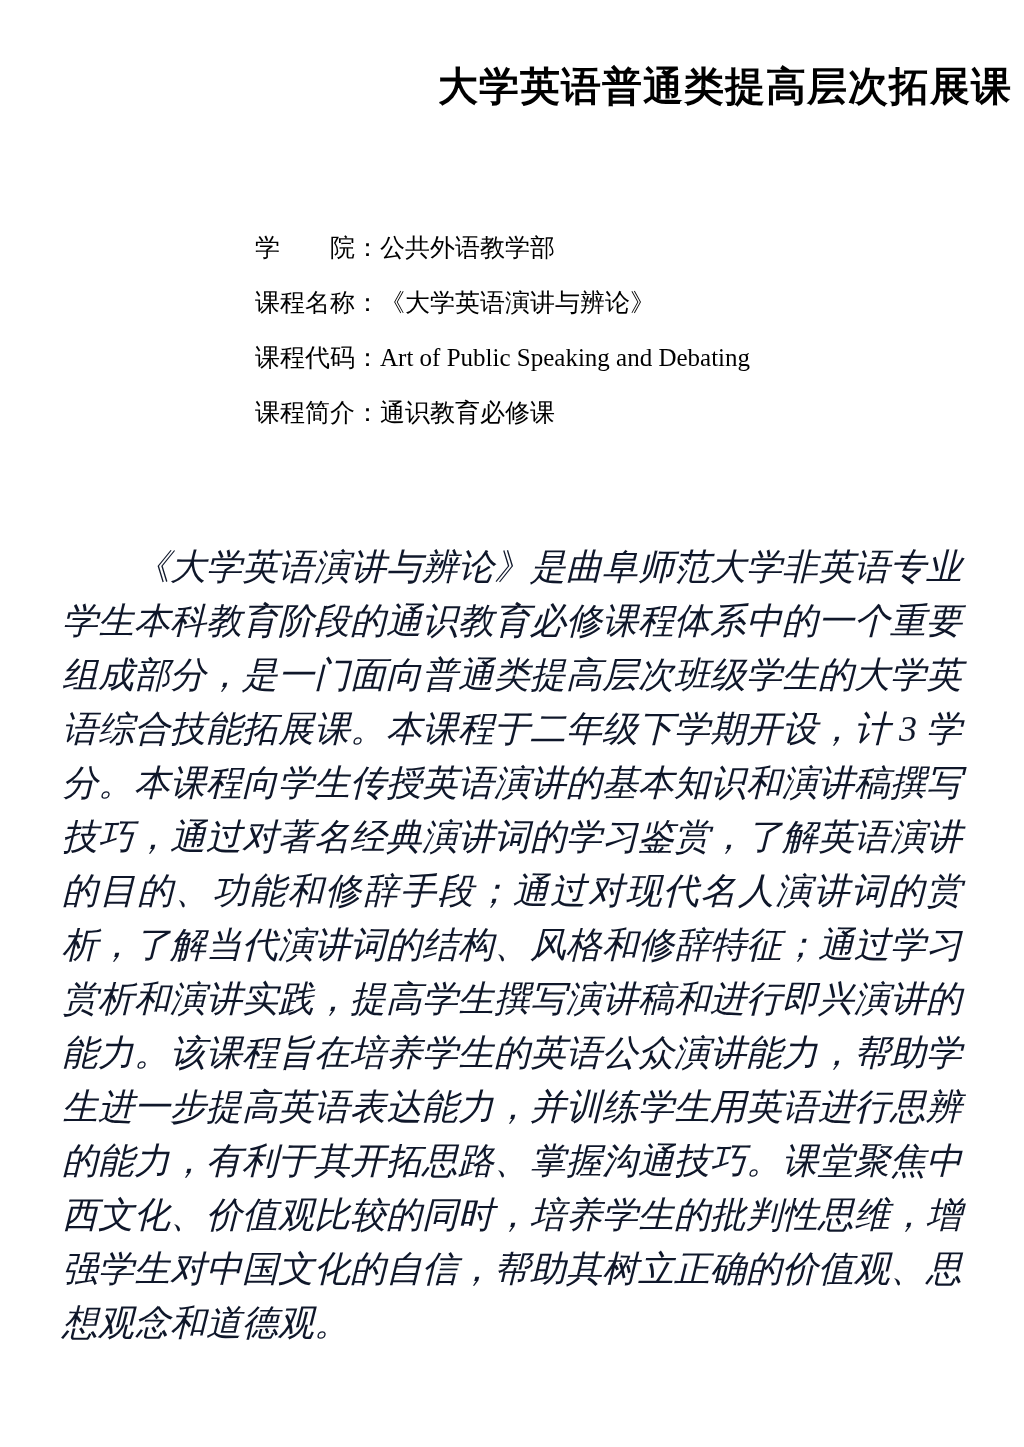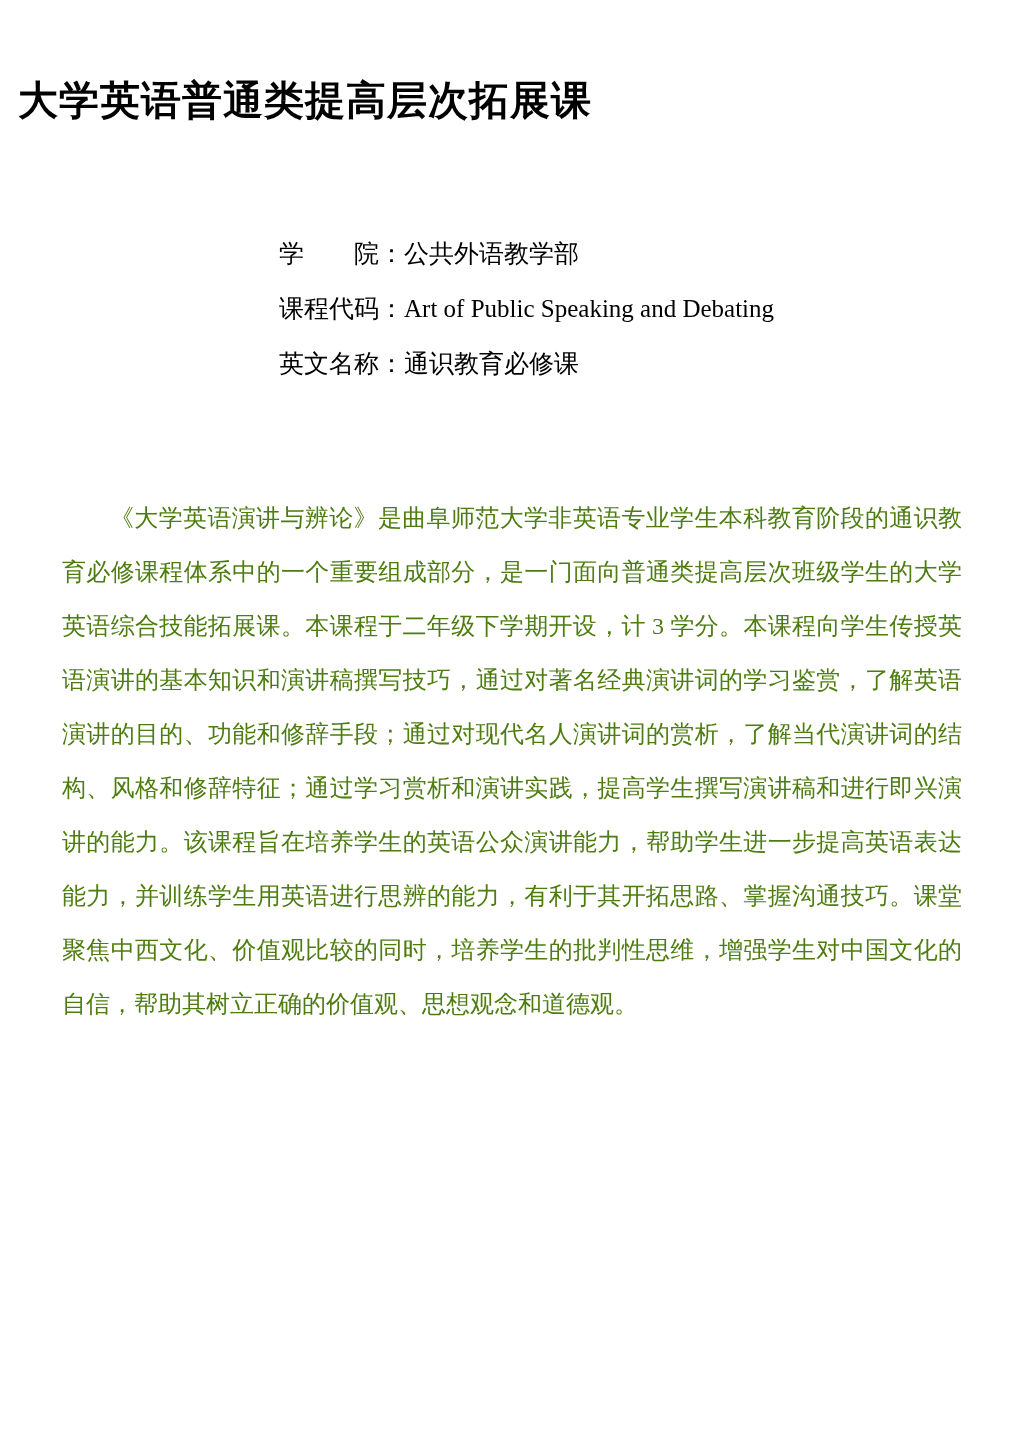--- a/index.html
+++ b/index.html
@@ -14,23 +14,23 @@
     font-family: "Liberation Serif", "DejaVu Serif", serif;
     overflow: hidden;
   }
   .page {
     width: 1024px;
     height: 1447px;
     background: #ffffff;
     box-sizing: border-box;
   }
   .doc-title {
-    margin: 14px;
-    padding: 4px;
-    text-align: left;
+    margin: 0;
+    padding: 12px;
+    text-align: right;
     font-family: "Liberation Sans", "DejaVu Sans", sans-serif;
     font-weight: 700;
     font-size: 40px;
     line-height: 44px;
     letter-spacing: 1px;
     color: #000000;
   }
   .doc-title.first {
     padding-top: 64px;
   }
@@ -41,50 +41,53 @@
     margin: 100px 0 0 255px;
     font-size: 25px;
     line-height: 55px;
     color: #000000;
   }
   .info-row {
     white-space: nowrap;
   }
   .info-label {
     display: inline;
-    margin-left: 24px;
   }
   .info-value {
     display: inline;
     text-align: right;
   }
   .intro-paragraph {
     margin: 100px 62px 0 62px;
-    font-size: 24px;
+    font-size: 36px;
     line-height: 54px;
     text-align: justify;
     text-indent: 2em;
-    color: #4d7c0f;
+    color: #0f172a;
+    font-style: italic;
   }
 </style>
 </head>
 <body>
 
 <div class="page">
 
   <h1 class="doc-title first">大学英语普通类提高层次拓展课</h1>
 
 
   <div class="info-list">
     <div class="info-row">
       <span class="info-label">学　　院：</span><span class="info-value">公共外语教学部</span>
     </div>
     <div class="info-row">
+      <span class="info-label">课程名称：</span><span class="info-value">《大学英语演讲与辨论》</span>
+    </div>
+    <div class="info-row">
       <span class="info-label">课程代码：</span><span class="info-value">Art of Public Speaking and Debating</span>
     </div>
     <div class="info-row">
-      <span class="info-label">英文名称：</span><span class="info-value">通识教育必修课</span>
+      <span class="info-label">课程简介：</span><span class="info-value">通识教育必修课</span>
     </div>
   </div>
 
   <p class="intro-paragraph">《大学英语演讲与辨论》是曲阜师范大学非英语专业学生本科教育阶段的通识教育必修课程体系中的一个重要组成部分，是一门面向普通类提高层次班级学生的大学英语综合技能拓展课。本课程于二年级下学期开设，计 3 学分。本课程向学生传授英语演讲的基本知识和演讲稿撰写技巧，通过对著名经典演讲词的学习鉴赏，了解英语演讲的目的、功能和修辞手段；通过对现代名人演讲词的赏析，了解当代演讲词的结构、风格和修辞特征；通过学习赏析和演讲实践，提高学生撰写演讲稿和进行即兴演讲的能力。该课程旨在培养学生的英语公众演讲能力，帮助学生进一步提高英语表达能力，并训练学生用英语进行思辨的能力，有利于其开拓思路、掌握沟通技巧。课堂聚焦中西文化、价值观比较的同时，培养学生的批判性思维，增强学生对中国文化的自信，帮助其树立正确的价值观、思想观念和道德观。</p>
 
 </div>
 
 </body></html>

